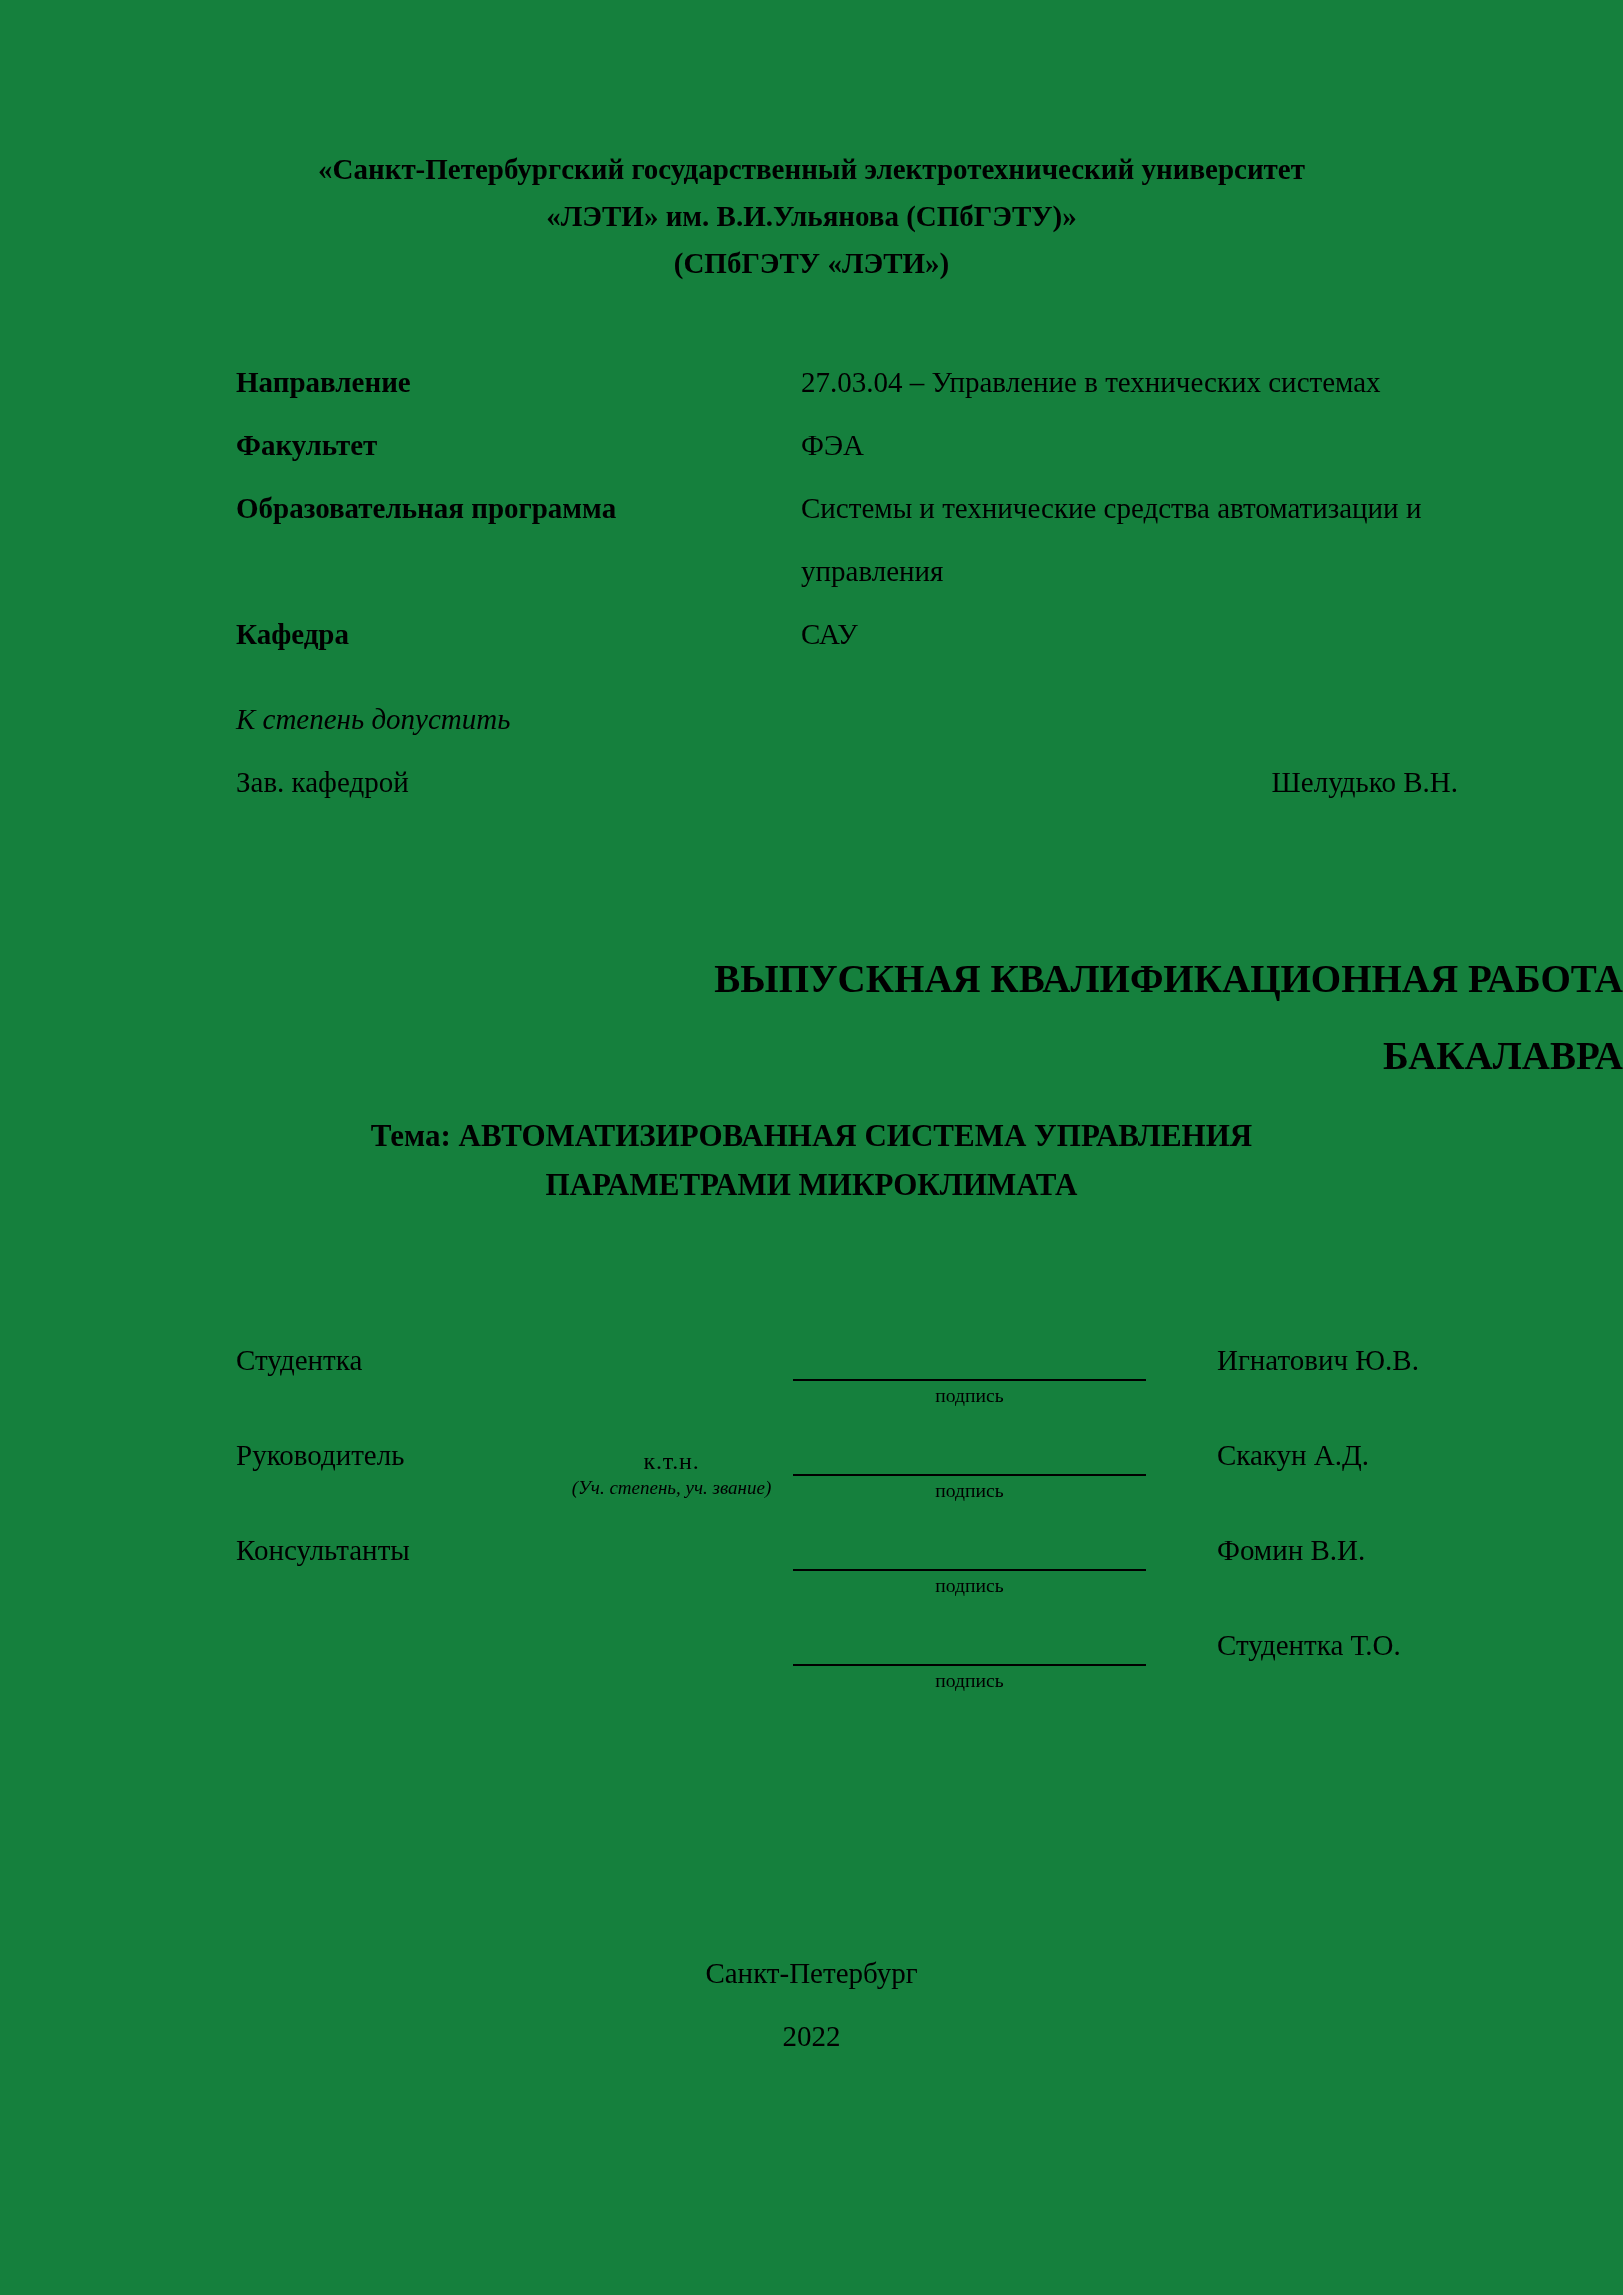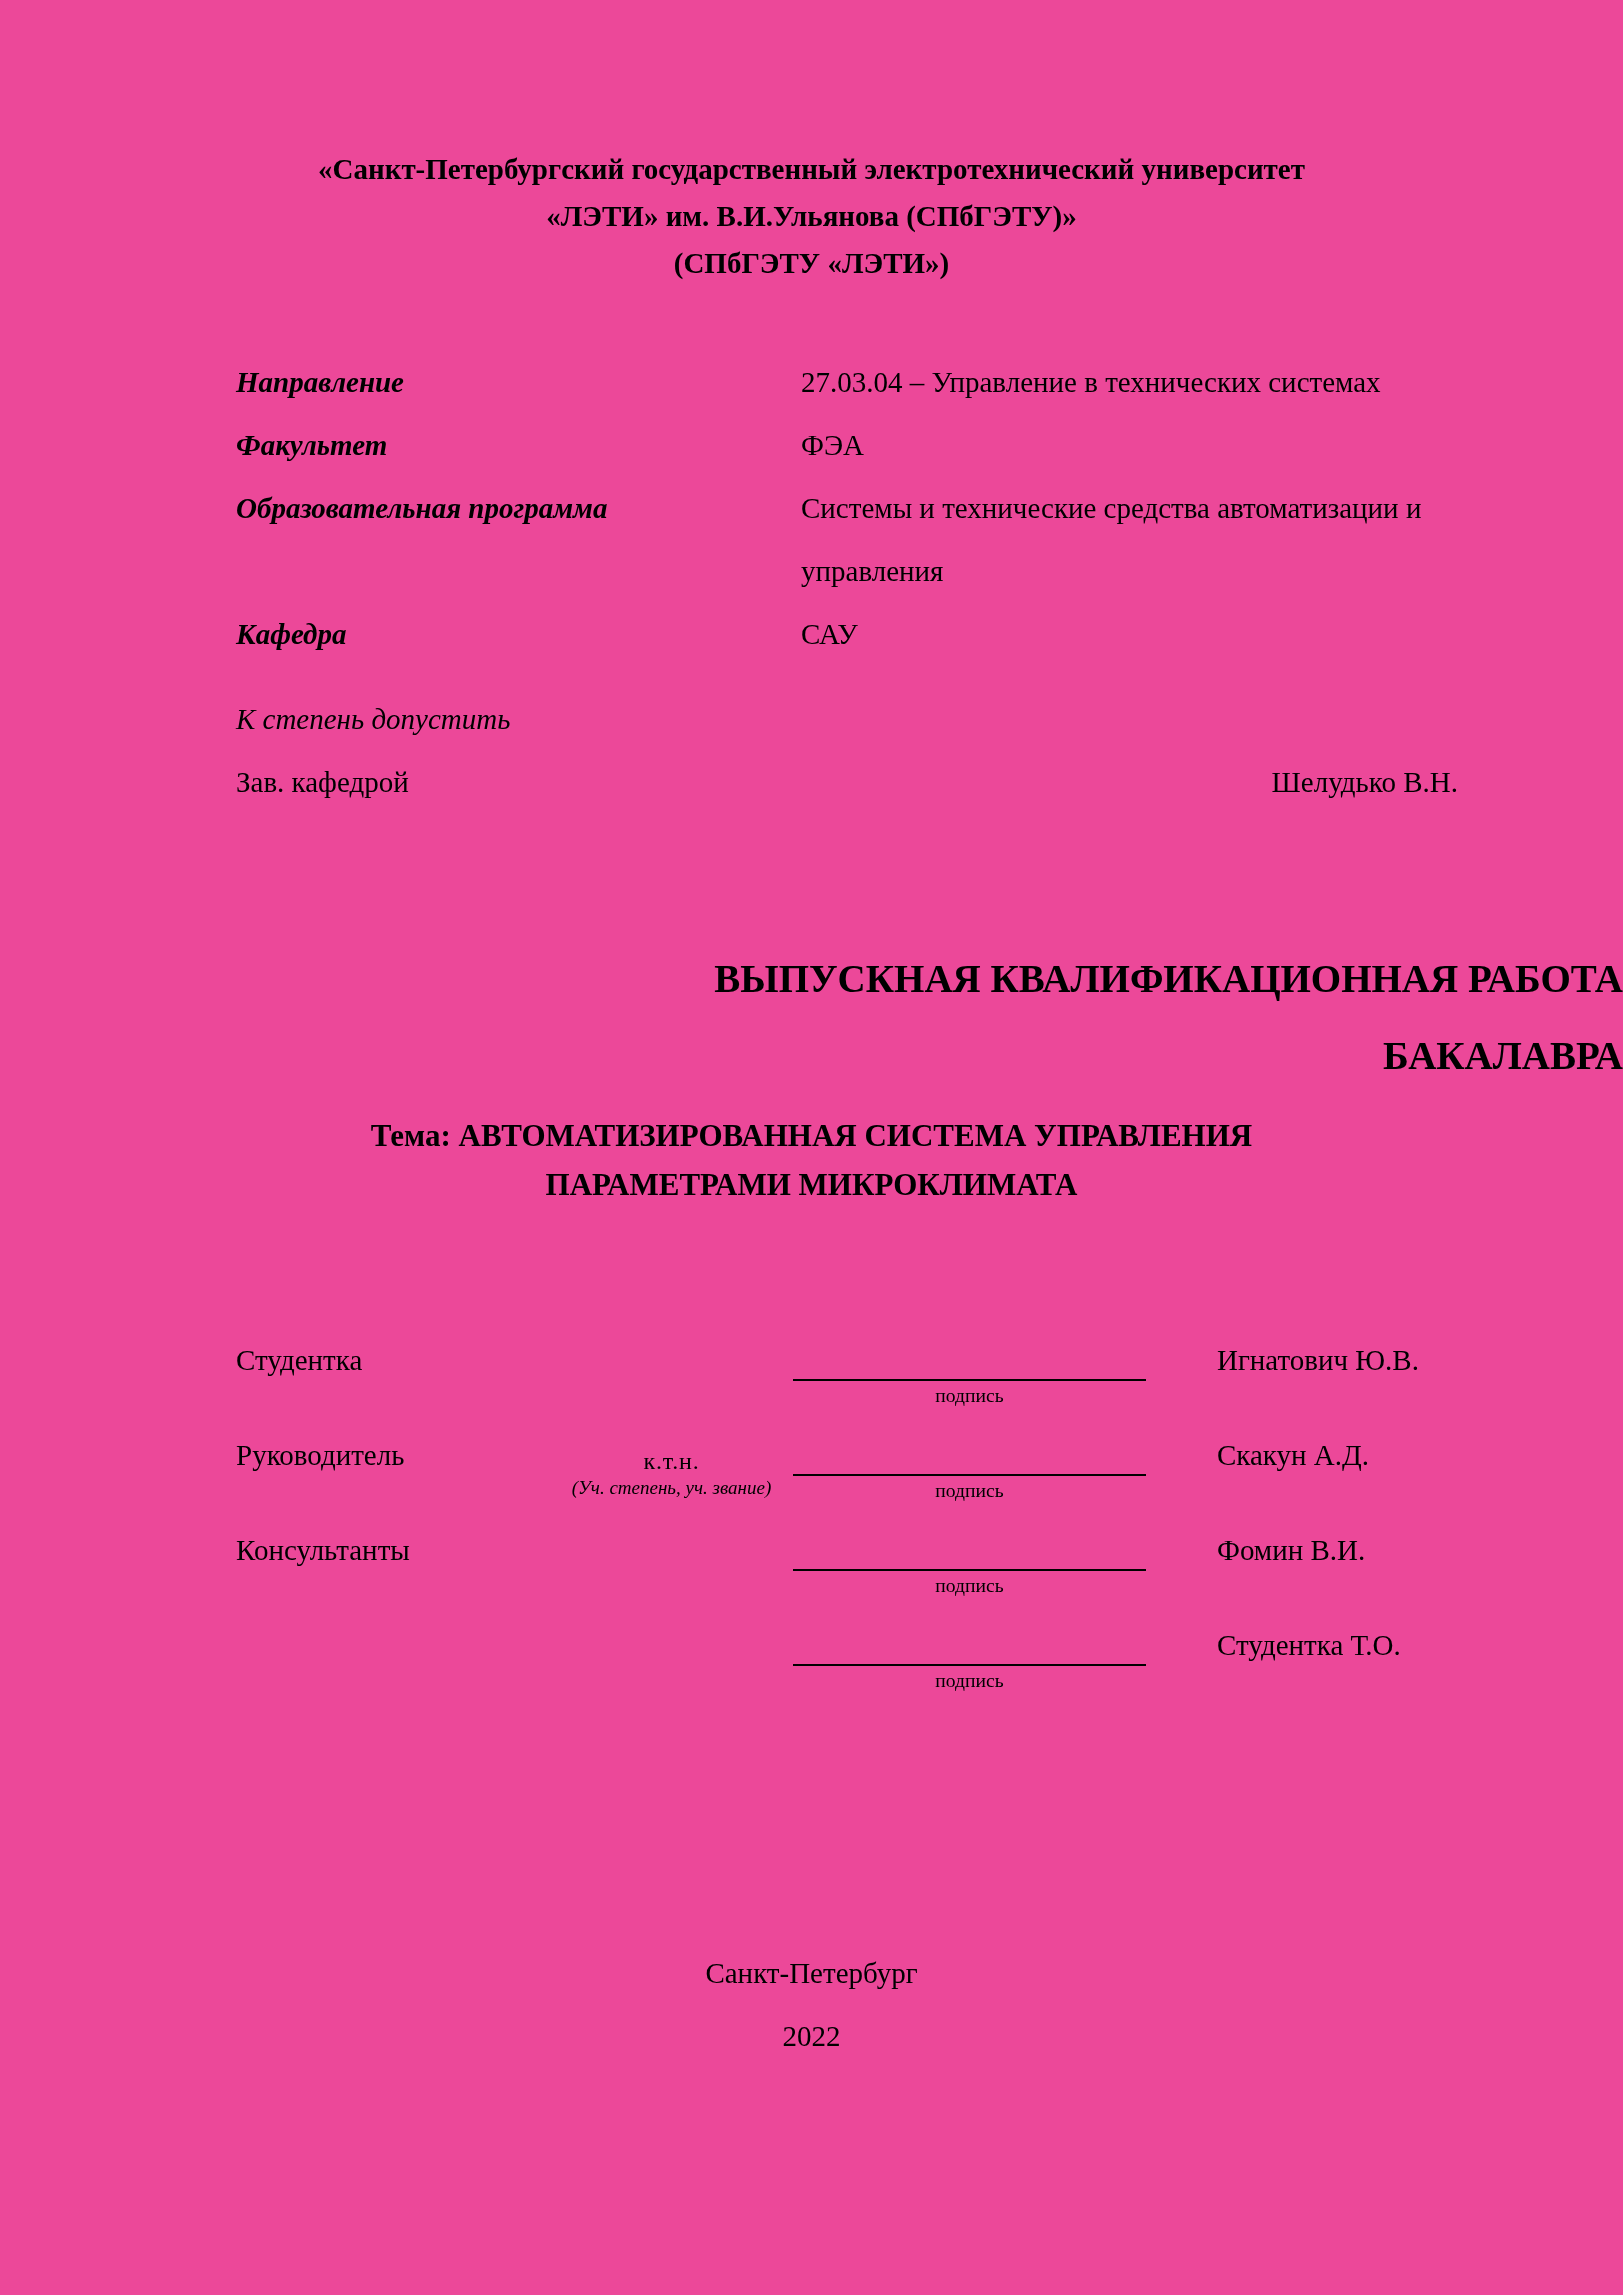--- a/index.html
+++ b/index.html
@@ -5,21 +5,21 @@
   html, body {
     margin: 0;
     padding: 0;
     background: #ffffff;
   }
   .page {
     position: relative;
     width: 1623px;
     height: 2295px;
     margin: 0 auto;
-    background: #ec4899;
+    background: #15803d;
     color: #000000;
     font-family: "Liberation Serif", "DejaVu Serif", serif;
     font-size: 29px;
     box-sizing: border-box;
     overflow: hidden;
   }
 
   
   .header {
     padding-top: 146px;
@@ -33,21 +33,20 @@
     margin: 64px 157px 0 236px;
   }
   .info-row {
     display: flex;
     line-height: 63px;
   }
   .info-label {
     width: 565px;
     flex-shrink: 0;
     font-weight: bold;
-    font-style: italic;
   }
   .info-value {
     width: 666px;
   }
 
   
   .approval {
     margin: 22px 165px 0 236px;
     line-height: 63px;
   }

